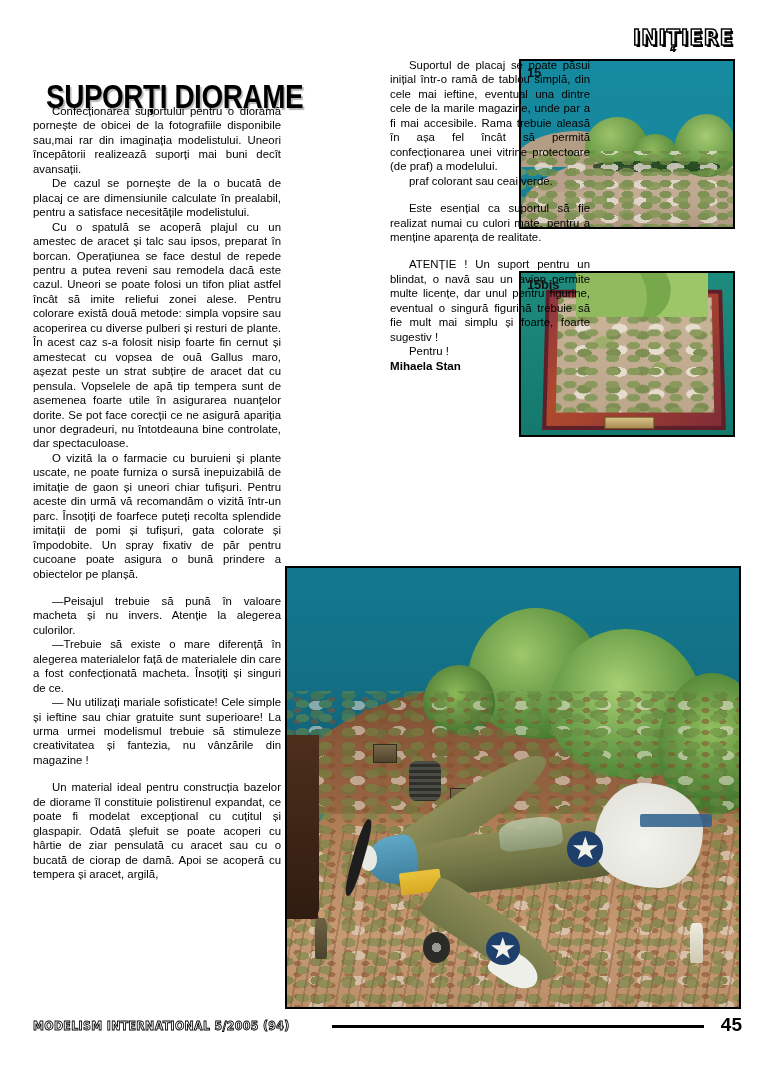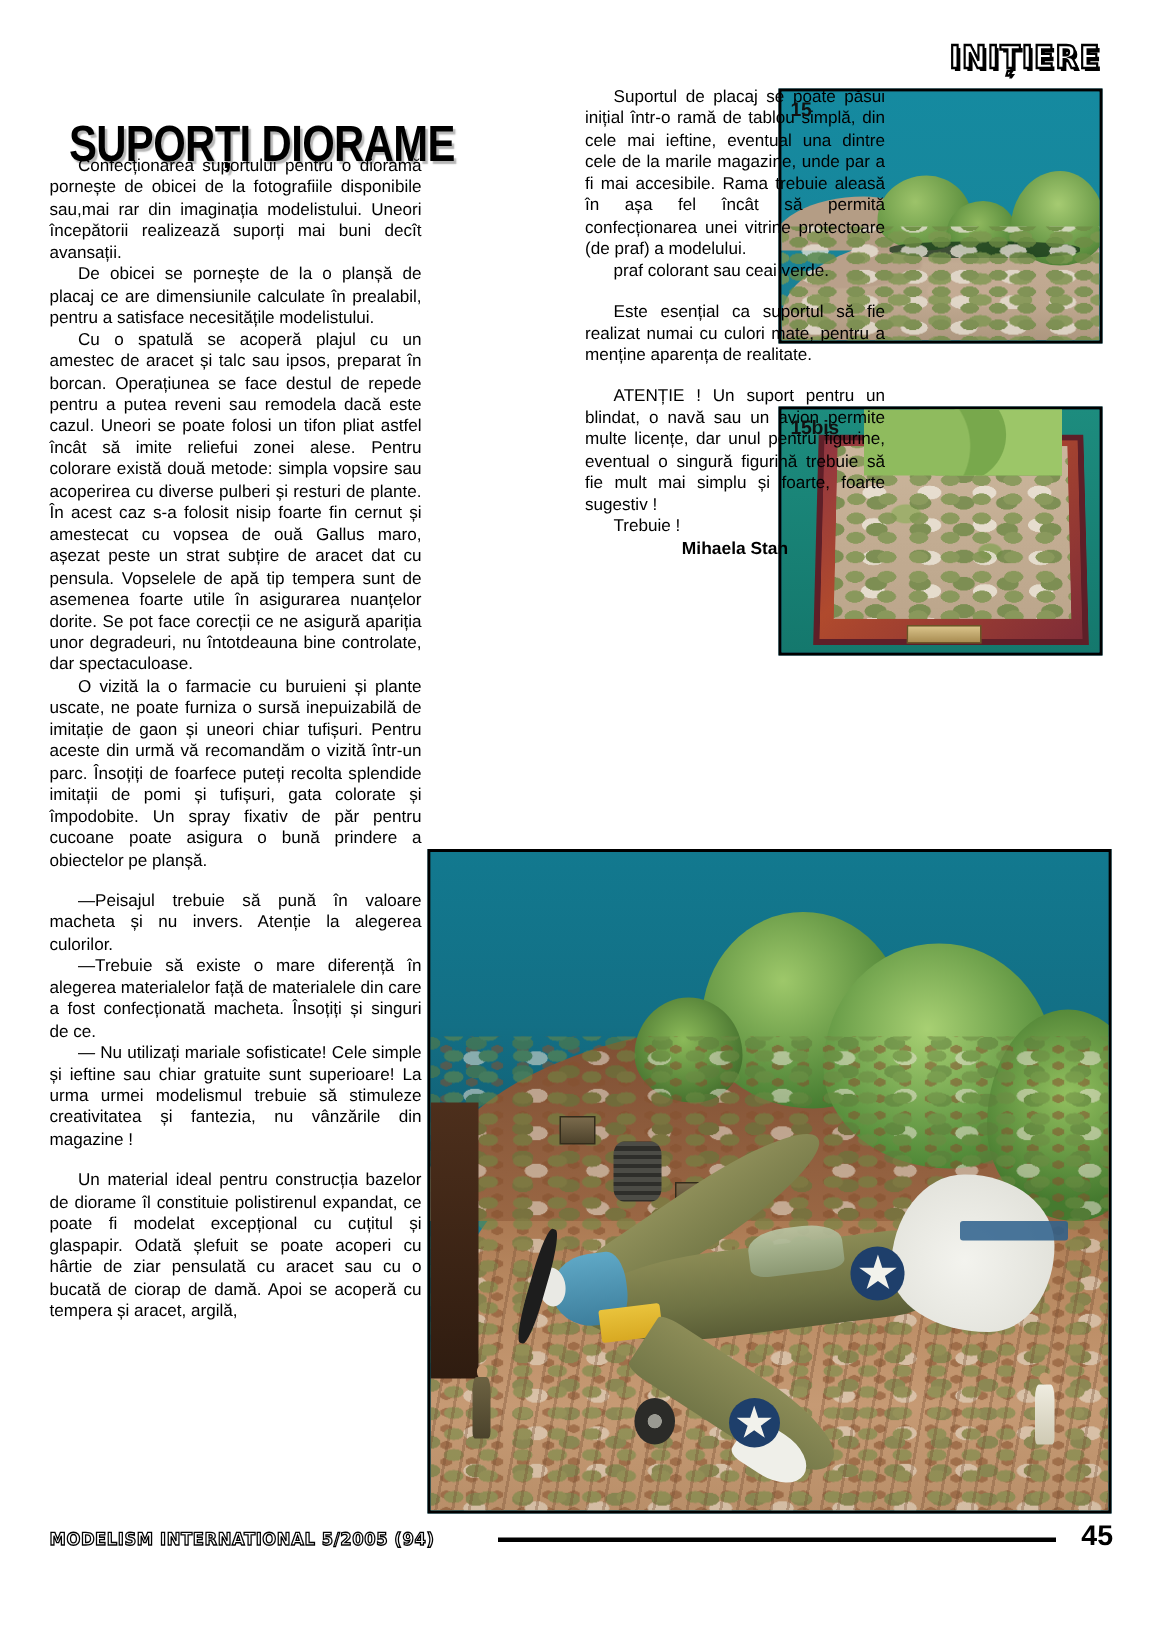--- a/index.html
+++ b/index.html
@@ -282,21 +282,21 @@
     white-space:nowrap;
   }
   .footer-rule{
     position:absolute;left:332px;top:1025px;width:372px;height:3px;background:#000;
   }
   .footer-page{
     position:absolute;right:26px;top:1014px;
     font-size:19px;font-weight:bold;font-family:"Liberation Sans",sans-serif;
   }
   .sig{
-    text-align:center;font-weight:bold;font-size:11.6px;margin-top:12px;
+    text-align:left;font-weight:bold;font-size:11.6px;margin-top:12px;
   }
   b.att{font-weight:normal;}
 </style>
 </head>
 <body>
 
 <div class="page">
 
   <div class="kicker">INIȚIERE</div>
   <h1 class="page-title">SUPORȚI DIORAME</h1>
@@ -364,37 +364,37 @@
     <div class="figure f-right">
       <div class="head"></div>
       <div class="body"></div>
     </div>
 
     <div class="tag"></div>
   </div>
 
   <div class="col" id="col-left">
     <p>Confecționarea suportului pentru o dioramă pornește de obicei de la fotografiile disponibile sau,mai rar din imaginația modelistului. Uneori începătorii realizează suporți mai buni decît avansații.</p>
-    <p>De obicei se pornește de la o planșă de placaj ce are dimensiunile calculate în prealabil, pentru a satisface  necesitățile modelistului.</p>
+    <p>De cazul se pornește de la o bucată de placaj ce are dimensiunile calculate în prealabil, pentru a satisface  necesitățile modelistului.</p>
     <p>Cu o spatulă se acoperă plajul cu un amestec de aracet și talc sau ipsos, preparat în borcan. Operațiunea se face destul de repede pentru a putea reveni sau remodela dacă este cazul. Uneori se poate folosi un tifon pliat astfel încât să imite reliefui zonei alese. Pentru colorare există două metode: simpla vopsire sau acoperirea cu diverse pulberi și resturi de plante. În acest caz s-a folosit nisip foarte fin cernut și amestecat cu vopsea de ouă Gallus maro, așezat peste un strat subțire de aracet dat cu pensula. Vopselele de apă tip tempera sunt de asemenea foarte utile în asigurarea nuanțelor dorite. Se pot face corecții ce ne asigură apariția unor degradeuri, nu întotdeauna bine controlate, dar spectaculoase.</p>
     <p>O vizită la o farmacie cu buruieni și plante uscate, ne poate furniza o sursă inepuizabilă de imitație de gaon și uneori chiar tufișuri. Pentru aceste din urmă vă recomandăm o vizită într-un parc. Însoțiți de  foarfece puteți recolta splendide imitații de pomi și tufișuri, gata colorate și împodobite. Un spray fixativ de păr pentru cucoane poate asigura o bună prindere a obiectelor pe planșă.</p>
     <p class="dash gap">—Peisajul trebuie să pună în valoare macheta și nu invers. Atenție la alegerea culorilor.</p>
     <p class="dash">—Trebuie să existe o mare diferență în alegerea materialelor față de materialele din care a fost confecționată macheta. Însoțiți și singuri de ce.</p>
     <p class="dash">— Nu utilizați mariale sofisticate! Cele simple și ieftine sau chiar gratuite sunt superioare! La urma urmei modelismul trebuie să stimuleze creativitatea și fantezia, nu vânzările din magazine !</p>
     <p class="gap">Un material ideal pentru construcția bazelor de diorame îl constituie polistirenul expandat, ce poate fi modelat excepțional cu cuțitul și glaspapir. Odată șlefuit se poate acoperi cu hârtie de ziar pensulată cu aracet sau cu o bucată de ciorap de damă. Apoi se acoperă cu tempera și aracet, argilă,</p>
   </div>
 
   <div class="col" id="col-right">
     <div class="float-right-box" style="width:145px;height:175px;"></div>
     <p>Suportul de placaj se poate păsui inițial într-o ramă de tablou simplă, din cele mai ieftine, eventual una dintre cele de la marile magazine, unde par a fi mai accesibile. Rama trebuie aleasă în așa fel încât să permită confecționarea unei vitrine protectoare (de praf) a modelului.</p>
     <p>praf colorant sau ceai verde.</p>
     <div class="float-right-box" style="width:145px;height:178px;clear:right;"></div>
     <p class="gap">Este esențial ca suportul să fie realizat numai cu culori mate, pentru a menține aparența de realitate.</p>
     <p class="gap"><b class="att">ATENȚIE !</b><span> Un suport pentru un blindat, o navă sau un avion permite multe licențe, dar unul pentru figurine, eventual o singură figurină trebuie să fie mult mai simplu și foarte, foarte sugestiv !</span></p>
-    <p>Trebuie !</p>
+    <p>Pentru !</p>
     <p class="sig noind">Mihaela Stan</p>
   </div>
 
   <div class="footer-text">MODELISM INTERNATIONAL 5/2005 (94)</div>
   <div class="footer-rule"></div>
   <div class="footer-page">45</div>
 
 </div>
 
 </body></html>

